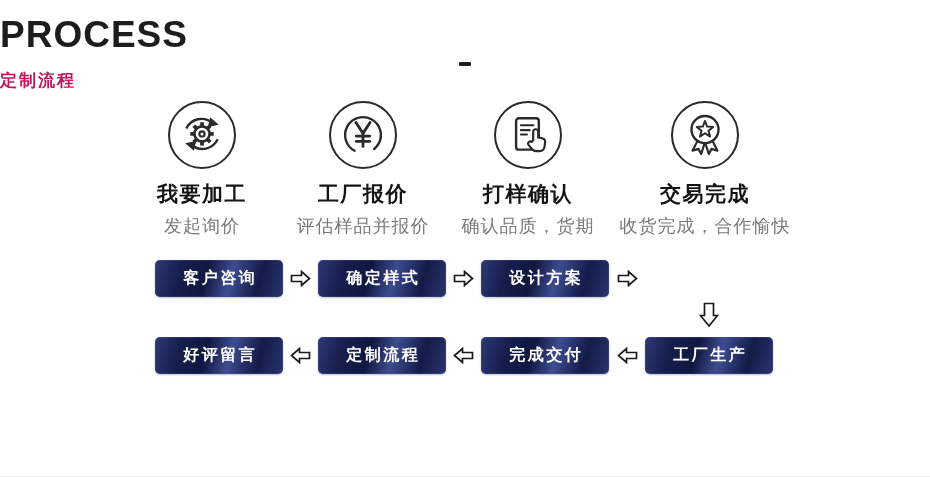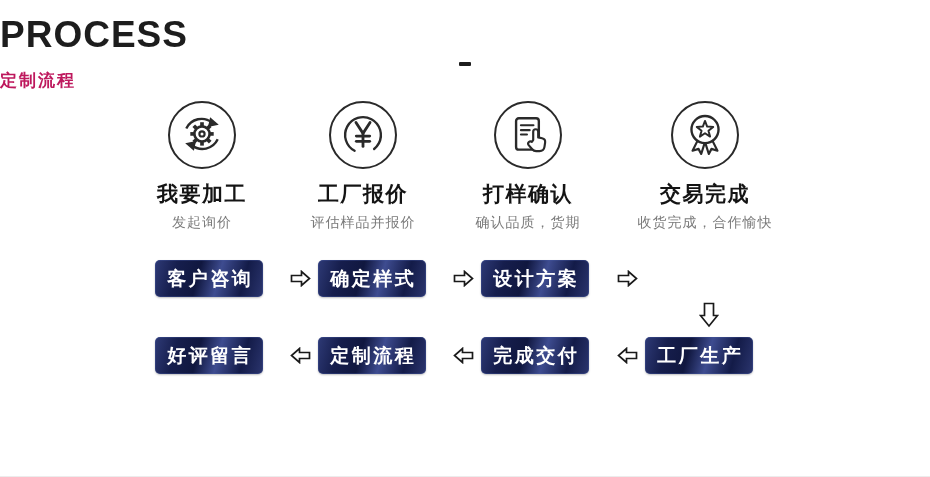--- a/index.html
+++ b/index.html
@@ -28,29 +28,29 @@
   .step-circle {
     width:68px; height:68px; border:2.5px solid #2a2a2a; border-radius:50%;
     margin:0 auto; display:flex; align-items:center; justify-content:center;
     background:#fff;
   }
   .step-label {
     margin-top:11px; font-size:21px; font-weight:700; color:#141414;
     letter-spacing:1.5px; white-space:nowrap;
   }
   .step-desc {
-    margin-top:6px; font-size:14px; font-weight:400; color:#7a7a7a;
+    margin-top:6px; font-size:18px; font-weight:400; color:#7a7a7a;
     letter-spacing:1px; white-space:nowrap;
   }
   .s1 { left:92px; }  .s2 { left:253px; }  .s3 { left:418px; }  .s4 { left:595px; }
   
   .fbtn {
-    position:absolute; width:108px; height:37px; border-radius:5px;
+    position:absolute; width:128px; height:37px; border-radius:5px;
     display:flex; align-items:center; justify-content:center;
-    color:#ffffff; font-size:19px; font-weight:700;
+    color:#ffffff; font-size:16px; font-weight:700;
     letter-spacing:2.5px; text-indent:2.5px; white-space:nowrap;
     background:
       linear-gradient(105deg,#2e3a76 0%,#161e4d 20%,#10173f 40%,#3e4c90 58%,#131b48 80%,#2b356e 100%);
     box-shadow: inset 0 0 0 1px rgba(70,90,160,0.35), 0 1px 2px rgba(0,0,0,0.25);
   }
   .r1 { top:260px; } .r2 { top:337px; }
   .c1 { left:155px; } .c2 { left:318px;font-family:Liberation Mono, monospace; } .c3 { left:481px; } .c4 { left:645px; }
   .flow-arrow { position:absolute; }
   .ar1 { top:270px; } .ar2 { top:347px; }
   .ax1 { left:290px; } .ax2 { left:453px; } .ax3 { left:617px; }

